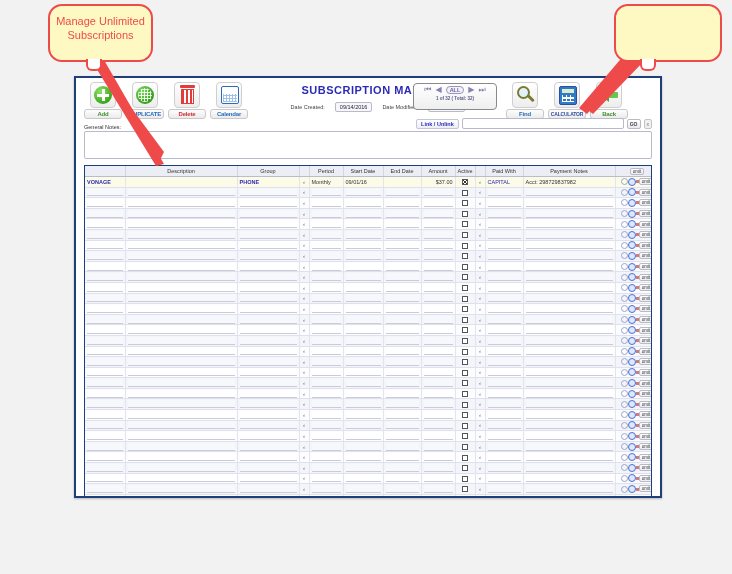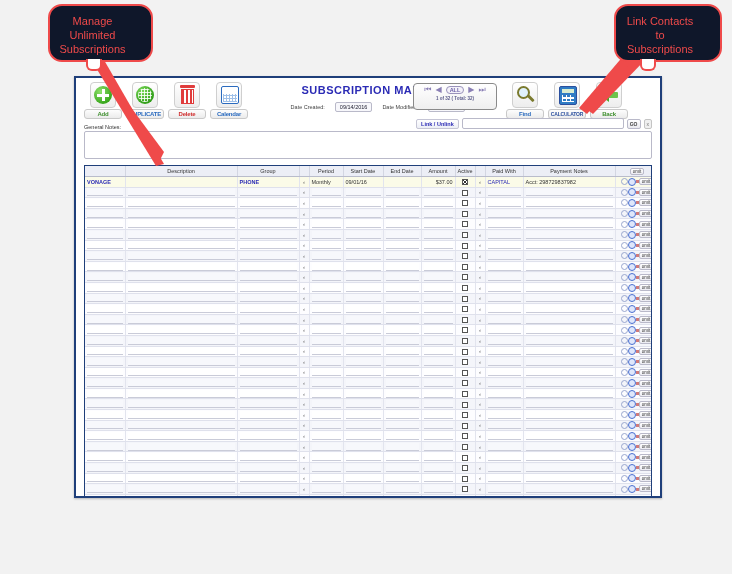--- a/index.html
+++ b/index.html
@@ -9,26 +9,26 @@
     font-family:"Liberation Sans", sans-serif;
     overflow:hidden;
     position:relative;
   }
 
   
   .callout{
     position:absolute;
     border:2px solid #ef4a4a;
     border-radius:14px;
-    background:#0f172a;
+    background:#fef9c3;
     color:#ef4a4a;
     font-size:11px;
     line-height:14px;
     text-align:center;
-    padding:8px 22px 8px 6px;
+    padding:8px 6px 8px 6px;
     box-sizing:border-box;
     z-index:40;
   }
   .callout .tail{
     position:absolute;
     bottom:-11px;
     width:16px;height:12px;
     background:#fff;
     border-left:2px solid #ef4a4a;
     border-right:2px solid #ef4a4a;
@@ -238,21 +238,20 @@
   .act-cell{text-align:center;}
 </style>
 </head>
 <body>
 
 <div class="callout" id="callout-left">
   <span>Manage Unlimited Subscriptions</span>
   <span class="tail"></span>
 </div>
 <div class="callout" id="callout-right">
-  <span>Link Contacts to Subscriptions</span>
   <span class="tail"></span>
 </div>
 
 <svg class="arrow" width="120" height="120" style="left:60px;top:56px;">
   <path d="M36 4 L100 104 L104 96 Z" fill="#ef4a4a"></path>
   <path d="M22 4 L96 106 L100 98 Z" fill="#ef4a4a" opacity="0"></path>
   <polygon points="30,2 44,4 104,108 96,110" fill="#ef4a4a"></polygon>
 </svg>
 <svg class="arrow" width="110" height="70" style="left:545px;top:52px;">
   <polygon points="92,2 100,8 48,62 40,56" fill="#ef4a4a"></polygon>

